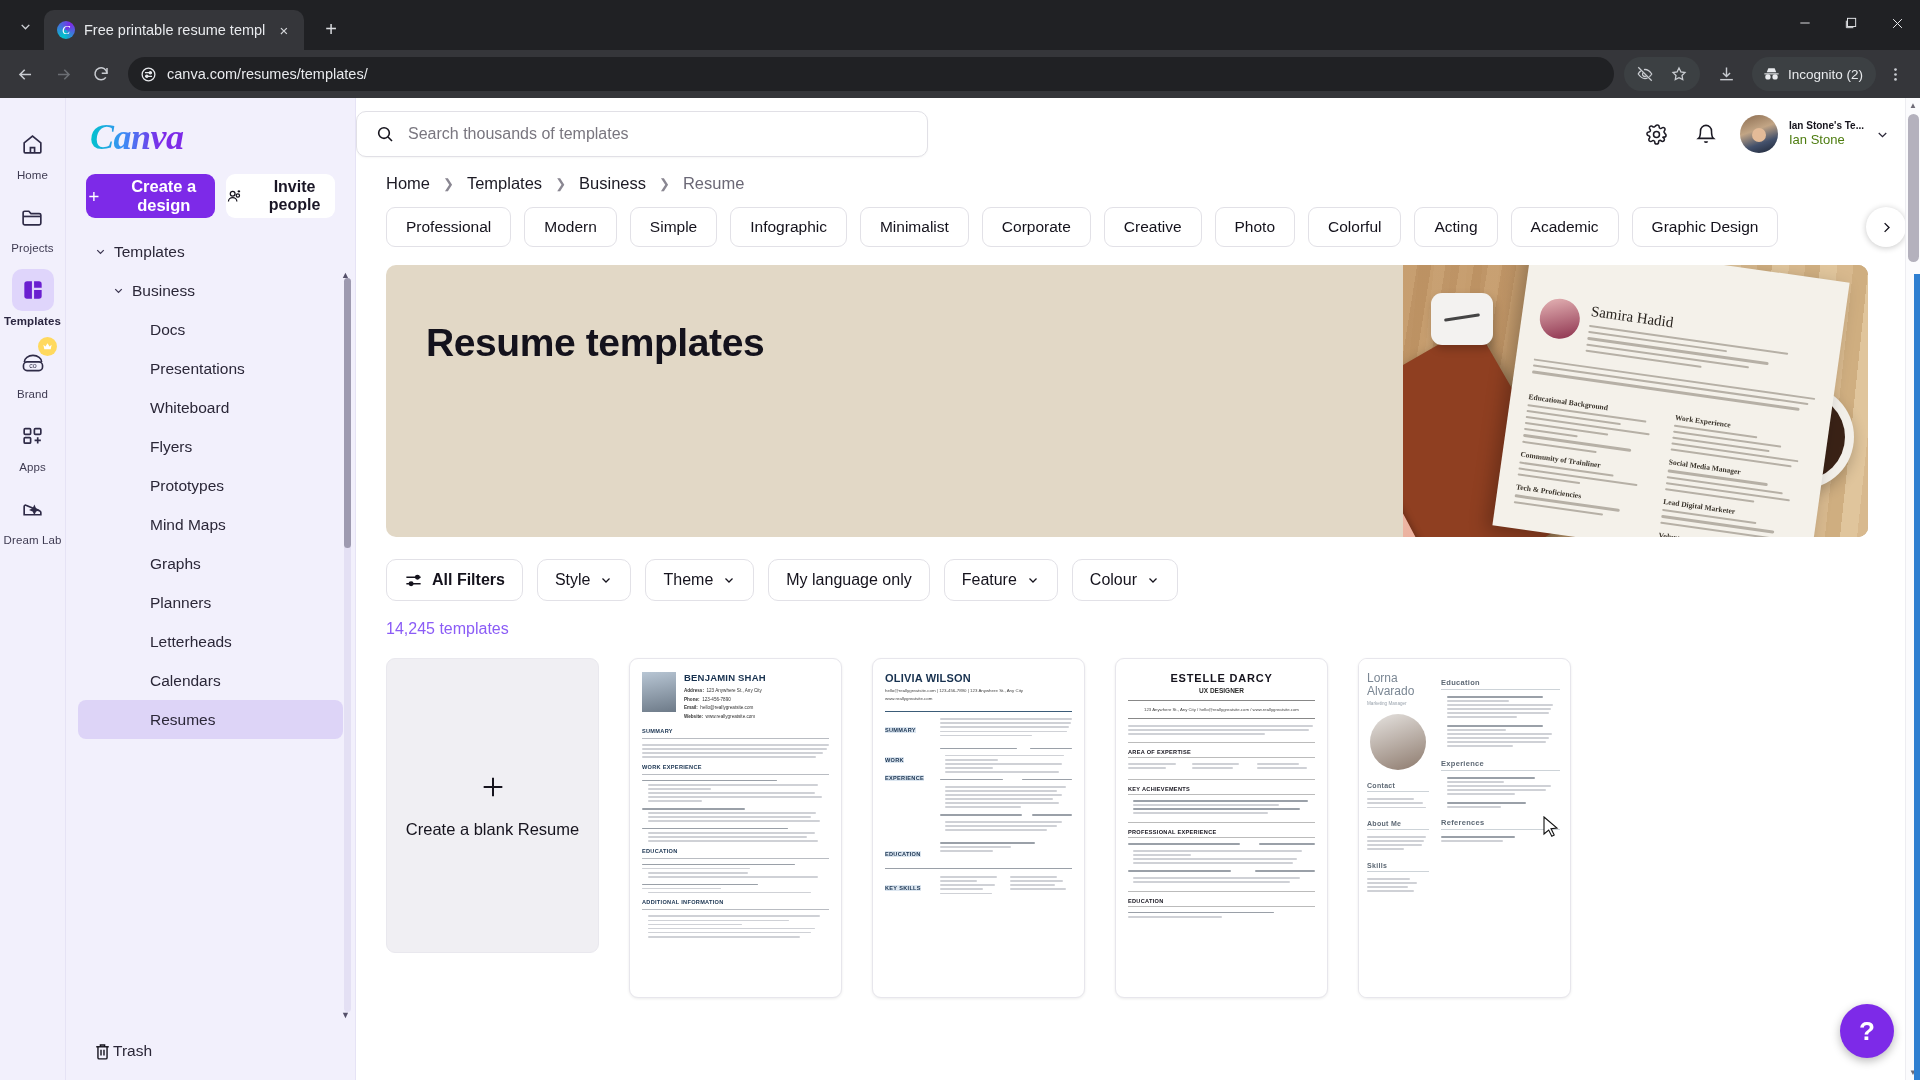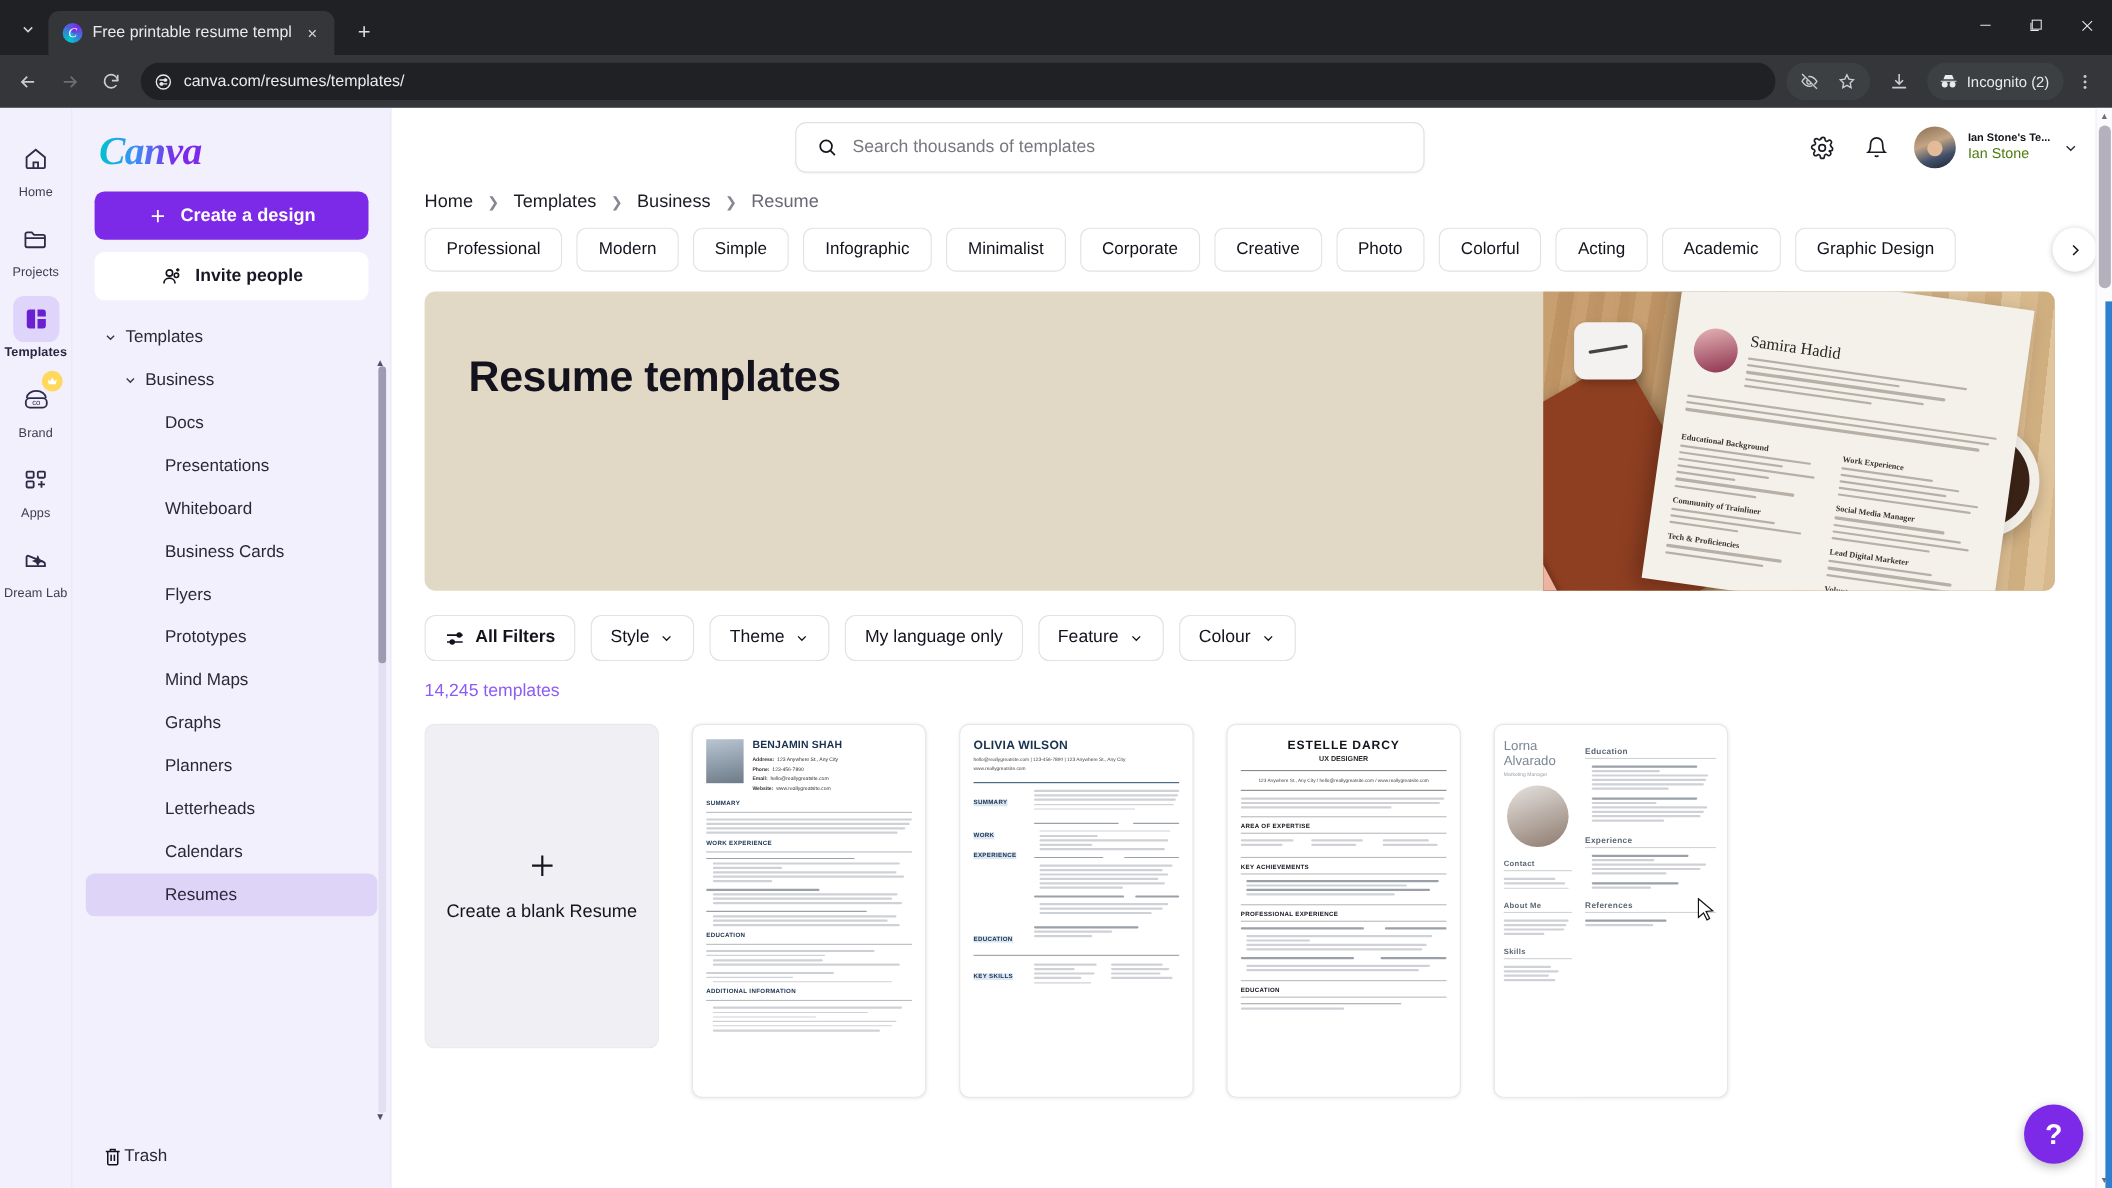--- a/index.html
+++ b/index.html
@@ -67,21 +67,21 @@
   }
 
   
   .leftnav { width:290px; flex:none; background:#f2f0fc; display:flex; flex-direction:column; position:relative; border-right:1px solid #e6e3f5; }
   .brand { padding: 18px 0 10px 24px; }
   .brand-word {
     font-family:"Liberation Serif", serif; font-style:italic; font-weight:700; font-size:36px;
     background: linear-gradient(90deg,#00c4cc 0%, #3d8ef5 35%, #7d2ae8 75%);
     -webkit-background-clip:text; background-clip:text; color:transparent; letter-spacing:-.5px;
   }
-  .nav-actions { padding: 6px 20px 0 20px; display:flex; flex-direction:column; gap:11px; }
+  .nav-actions { padding: 6px 20px 0 20px; display:flex; flex-direction:row; gap:11px; }
   .btn-create {
     height:44px; border-radius:9px; background:#7d2ae8; color:#fff; font-size:16.5px; font-weight:700;
     display:flex; align-items:center; justify-content:center; gap:11px; border:none;
   }
   .btn-invite {
     height:44px; border-radius:9px; background:#fff; color:#1a1626; font-size:16px; font-weight:600;
     display:flex; align-items:center; justify-content:center; gap:11px; border:none;
   }
   .nav-scroll { margin-top:14px; flex:1; overflow:hidden; position:relative; padding-bottom:6px; }
   .nav-row { display:flex; align-items:center; height:39px; font-size:15.5px; color:#2b2738; cursor:default; border-radius:8px; margin: 0 12px; }
@@ -91,21 +91,21 @@
   .nav-row.lvl2 { padding-left:72px; }
   .nav-row.selected { background:#ddd4f7; font-weight:500; }
   .nav-track { position:absolute; right:4px; top:46px; bottom:10px; width:7px; background:#e4e0f4; border-radius:4px; }
   .nav-thumb { position:absolute; right:4px; top:46px; width:7px; height:270px; background:#9e9ab0; border-radius:4px; }
   .nav-arrow { position:absolute; right:3px; font-size:9px; color:#55506a; }
   .trash { height:58px; display:flex; align-items:center; padding-left:26px; font-size:15.5px; color:#2b2738; }
 
   
   .main { flex:1; background:#fff; position:relative; overflow:hidden; display:flex; flex-direction:column; }
   .topbar { height:72px; display:flex; align-items:center; padding: 0 30px 0 0; gap:10px; }
-  .search-wrap { flex:1; display:flex; justify-content:center;margin-left:36px; }
+  .search-wrap { flex:1; display:flex; justify-content:flex-start; }
   .searchbox {
     width: 572px; height:46px; border:1px solid #e1e0e6; border-radius:10px; background:#fff;
     display:flex; align-items:center; gap:13px; padding: 0 18px; box-shadow: 0 1px 2px rgba(0,0,0,.04);
   }
   .searchbox input {
     border:none; outline:none; flex:1; font-size:16px; color:#1d1b26;
     font-family:"Liberation Sans", sans-serif; background:transparent;
   }
   .searchbox input::placeholder { color:#79767f; }
   .top-icon { width:40px; height:40px; border-radius:50%; display:flex; align-items:center; justify-content:center; color:#1c1a24; flex:none; }
@@ -424,23 +424,20 @@
           <span>Business</span>
         </div>
         <div class="nav-row lvl2">
             <span>Docs</span>
           </div>
         <div class="nav-row lvl2">
             <span>Presentations</span>
           </div>
         <div class="nav-row lvl2">
             <span>Whiteboard</span>
-          </div>
-        <div class="nav-row lvl2">
-            <span>Business Cards</span>
           </div>
         <div class="nav-row lvl2">
             <span>Flyers</span>
           </div>
         <div class="nav-row lvl2">
             <span>Prototypes</span>
           </div>
         <div class="nav-row lvl2">
             <span>Mind Maps</span>
           </div>

